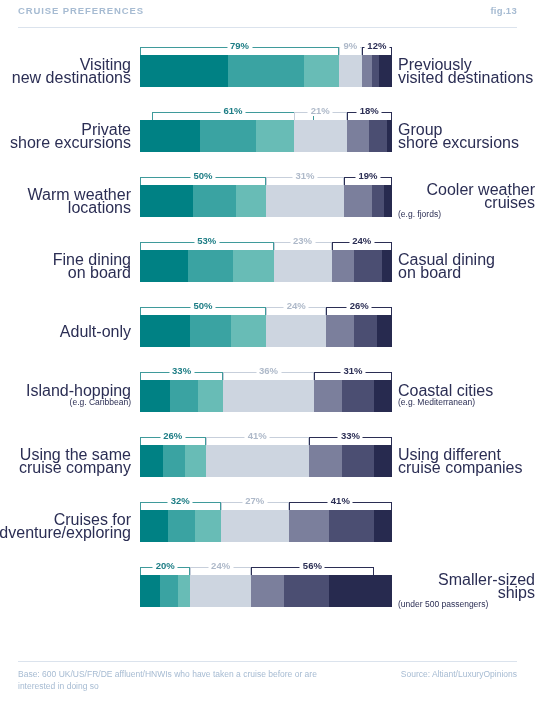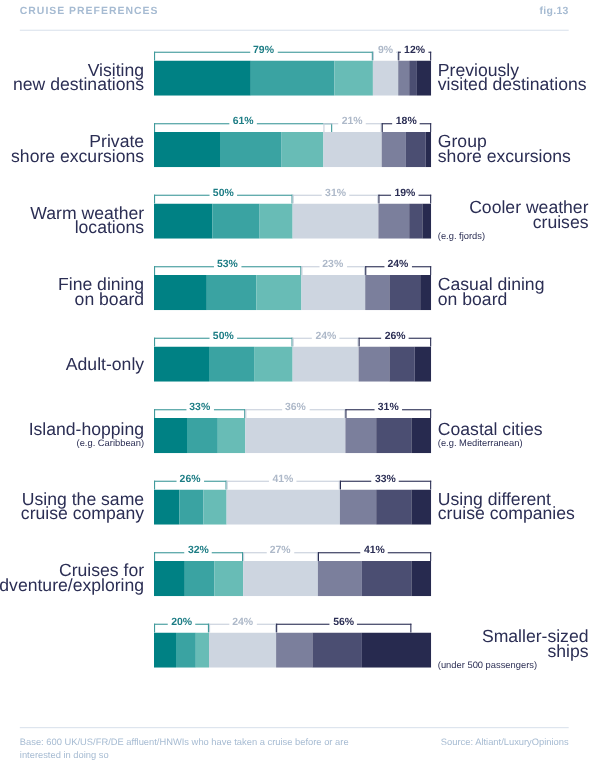--- a/index.html
+++ b/index.html
@@ -207,21 +207,21 @@
           <div class="seg" style="width: 7.56px; background: rgb(75, 78, 114);"></div>
           <div class="seg" style="width: 12.6px; background: rgb(39, 42, 79);"></div>
         </div>
         <div class="label-right">
           <div class="lbl-main">Previously</div>
           <div class="lbl-main">visited destinations</div>
         </div>
       </div>
       <div class="row">
         <div class="brackets">
-          <div class="bracket b-left" style="left: 0px; width: 162px;">
+          <div class="bracket b-left" style="left: 12px; width: 162px;">
             <span class="blabel">61%</span>
           </div>
           <div class="bracket b-mid" style="left: 153.72px; width: 52.92px;">
             <span class="blabel">21%</span>
           </div>
           <div class="bracket b-right" style="left: 206.64px; width: 45.36px;">
             <span class="blabel">18%</span>
           </div>
         </div>
         <div class="label-left">

